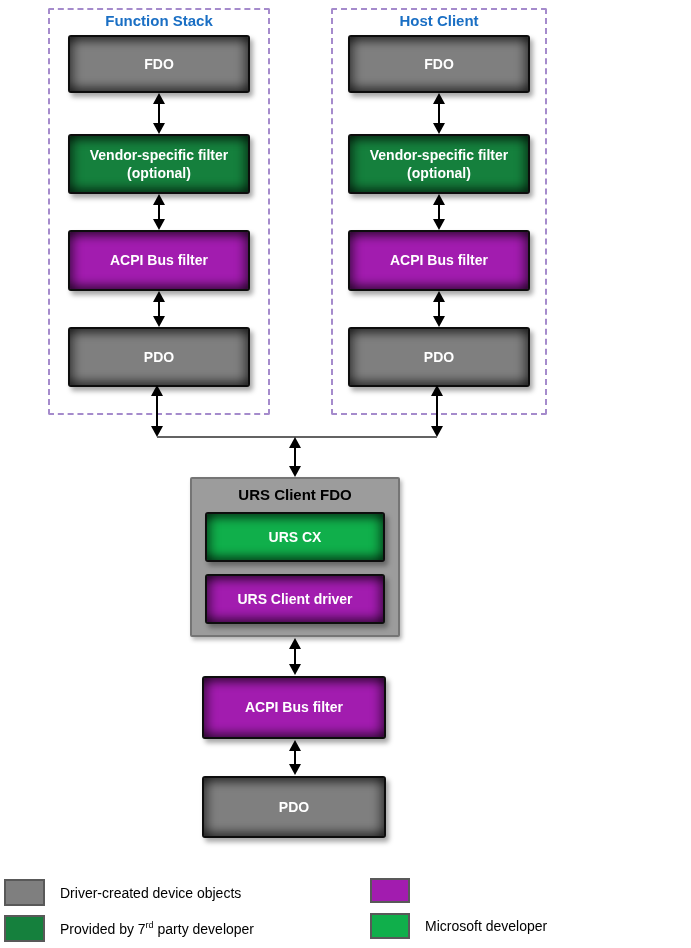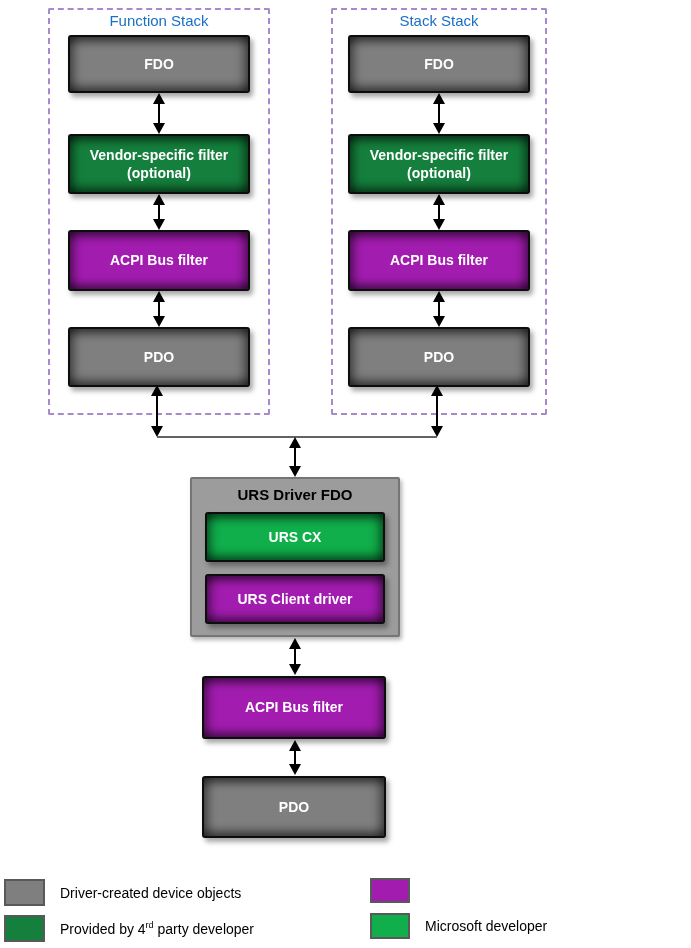--- a/index.html
+++ b/index.html
@@ -7,21 +7,21 @@
     position:relative;width:691px;height:948px;background:#ffffff;
     font-family:"Liberation Sans", sans-serif;overflow:hidden;
   }
   
   .stack{
     position:absolute;top:8px;height:403px;
     border:2px dashed #A58BCC;border-radius:2px;background:transparent;
   }
   .stack-title{
     position:absolute;top:2px;left:0;right:0;text-align:center;
-    color:#1A6FC4;font-weight:normal;font-size:15px;
+    color:#1A6FC4;font-weight:bold;font-size:15px;
   }
   
   .box{
     position:absolute;left:50%;transform:translateX(-50%);
     width:182px;border:2px solid #0d0d0d;border-radius:3px;
     display:flex;align-items:center;justify-content:center;text-align:center;
     color:#ffffff;font-weight:bold;font-size:14px;line-height:1.3;
     box-shadow:
       inset 0 10px 9px -5px rgba(0,0,0,.55),
       inset 0 -10px 9px -5px rgba(0,0,0,.5),
@@ -90,21 +90,21 @@
     <div class="box blue" style="top:220px;height:61px;">ACPI Bus filter</div>
     <div class="varrow" style="top:281px;height:36px;">
         <i class="shaft"></i>
         <i class="head-up"></i>
         <i class="head-down"></i>
       </div>
     <div class="box gray" style="top:317px;height:60px;">PDO</div>
   </div>
 
   <div class="stack" style="left:331px;width:212px;">
-    <div class="stack-title">Stack Stack</div>
+    <div class="stack-title">Host Client</div>
     <div class="box gray" style="top:25px;height:58px;">FDO</div>
     <div class="varrow" style="top:83px;height:41px;">
         <i class="shaft"></i>
         <i class="head-up"></i>
         <i class="head-down"></i>
       </div>
     <div class="box orange" style="top:124px;height:60px;">Vendor-specific filter (optional)</div>
     <div class="varrow" style="top:184px;height:36px;">
         <i class="shaft"></i>
         <i class="head-up"></i>
@@ -130,21 +130,21 @@
       <i class="head-down"></i>
     </div>
   <div class="hline" style="left:157px;top:436px;width:280px;"></div>
   <div class="varrow" style="left:288px;top:437px;height:40px;">
       <i class="shaft"></i>
       <i class="head-up"></i>
       <i class="head-down"></i>
     </div>
 
   <div class="urs-container">
-    <div class="urs-title">URS Driver FDO</div>
+    <div class="urs-title">URS Client FDO</div>
     <div class="box blue" style="top:95px;height:50px;">URS Client driver</div>
     <div class="box green" style="top:33px;height:50px;">URS CX</div>
   </div>
 
   <div class="varrow" style="left:288px;top:638px;height:37px;">
       <i class="shaft"></i>
       <i class="head-up"></i>
       <i class="head-down"></i>
     </div>
   <div class="box blue abs" style="left:202px;top:676px;width:184px;height:63px;">ACPI Bus filter</div>
@@ -154,21 +154,21 @@
       <i class="head-down"></i>
     </div>
   <div class="box gray abs" style="left:202px;top:776px;width:184px;height:62px;">PDO</div>
 
   <div class="legend-item" style="left:4px;top:879px;">
     <div class="swatch gray"></div>
     <div class="legend-label"><span>Driver-created device objects</span><sup></sup><span></span></div>
   </div>
   <div class="legend-item" style="left:4px;top:915px;">
     <div class="swatch orange"></div>
-    <div class="legend-label"><span>Provided by 4</span><sup>rd</sup><span> party developer</span></div>
+    <div class="legend-label"><span>Provided by 7</span><sup>rd</sup><span> party developer</span></div>
   </div>
   <div class="legend-item" style="left:370px;top:878px;">
     <div class="swatch blue" style="width:40px;height:25px;"></div>
   </div>
   <div class="legend-item" style="left:370px;top:913px;">
     <div class="swatch green" style="width:40px;height:26px;"></div>
     <div class="legend-label"><span>Microsoft developer</span><sup></sup><span></span></div>
   </div>
 
 </div>

